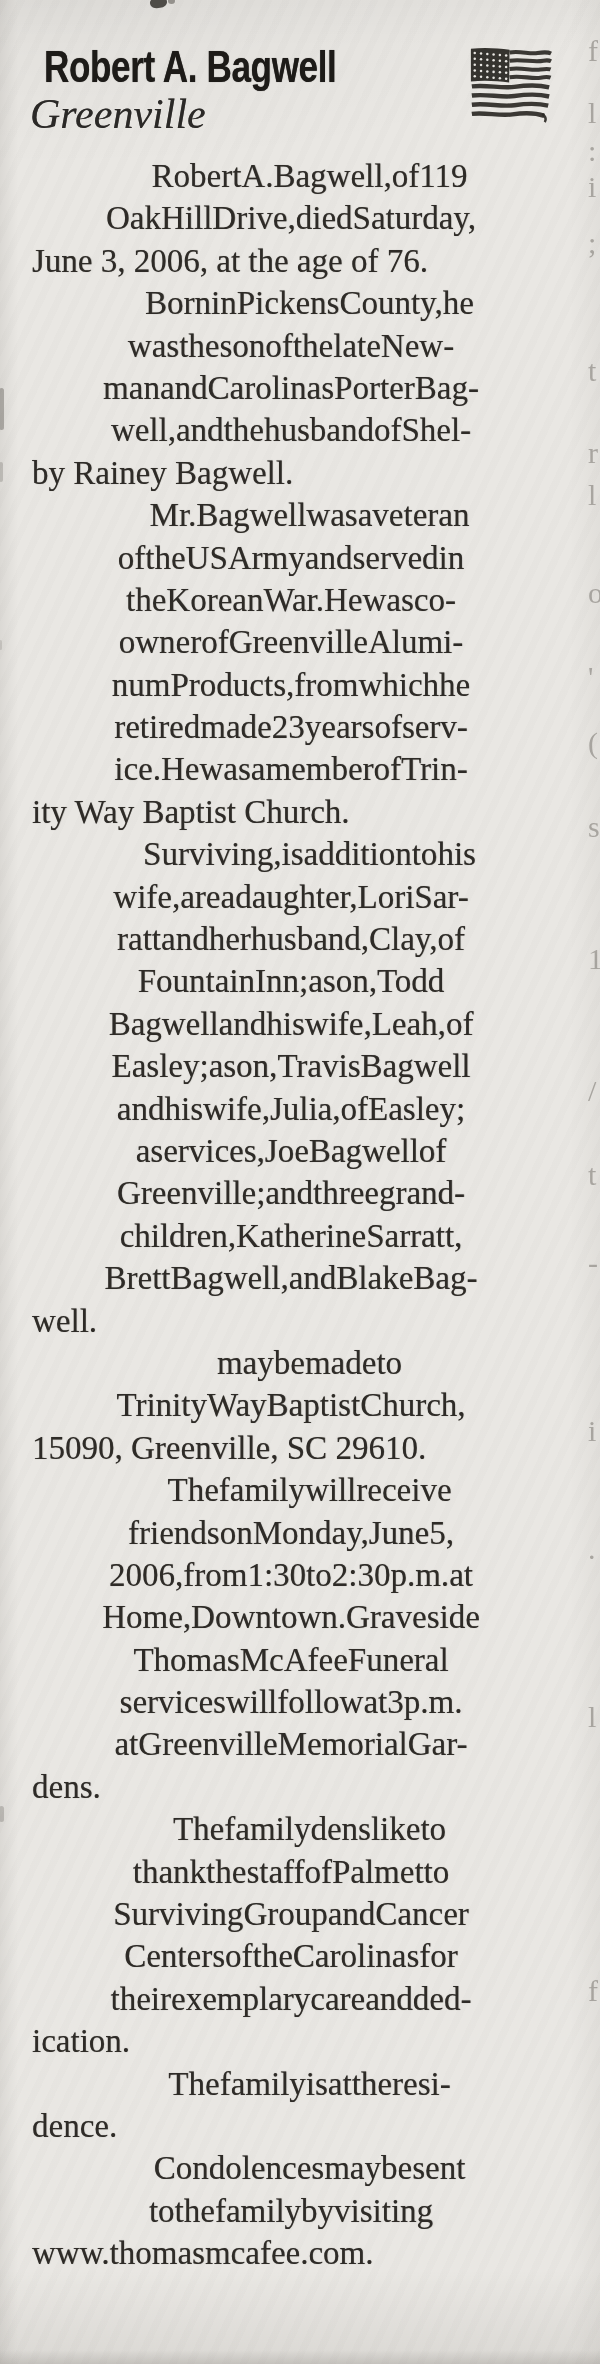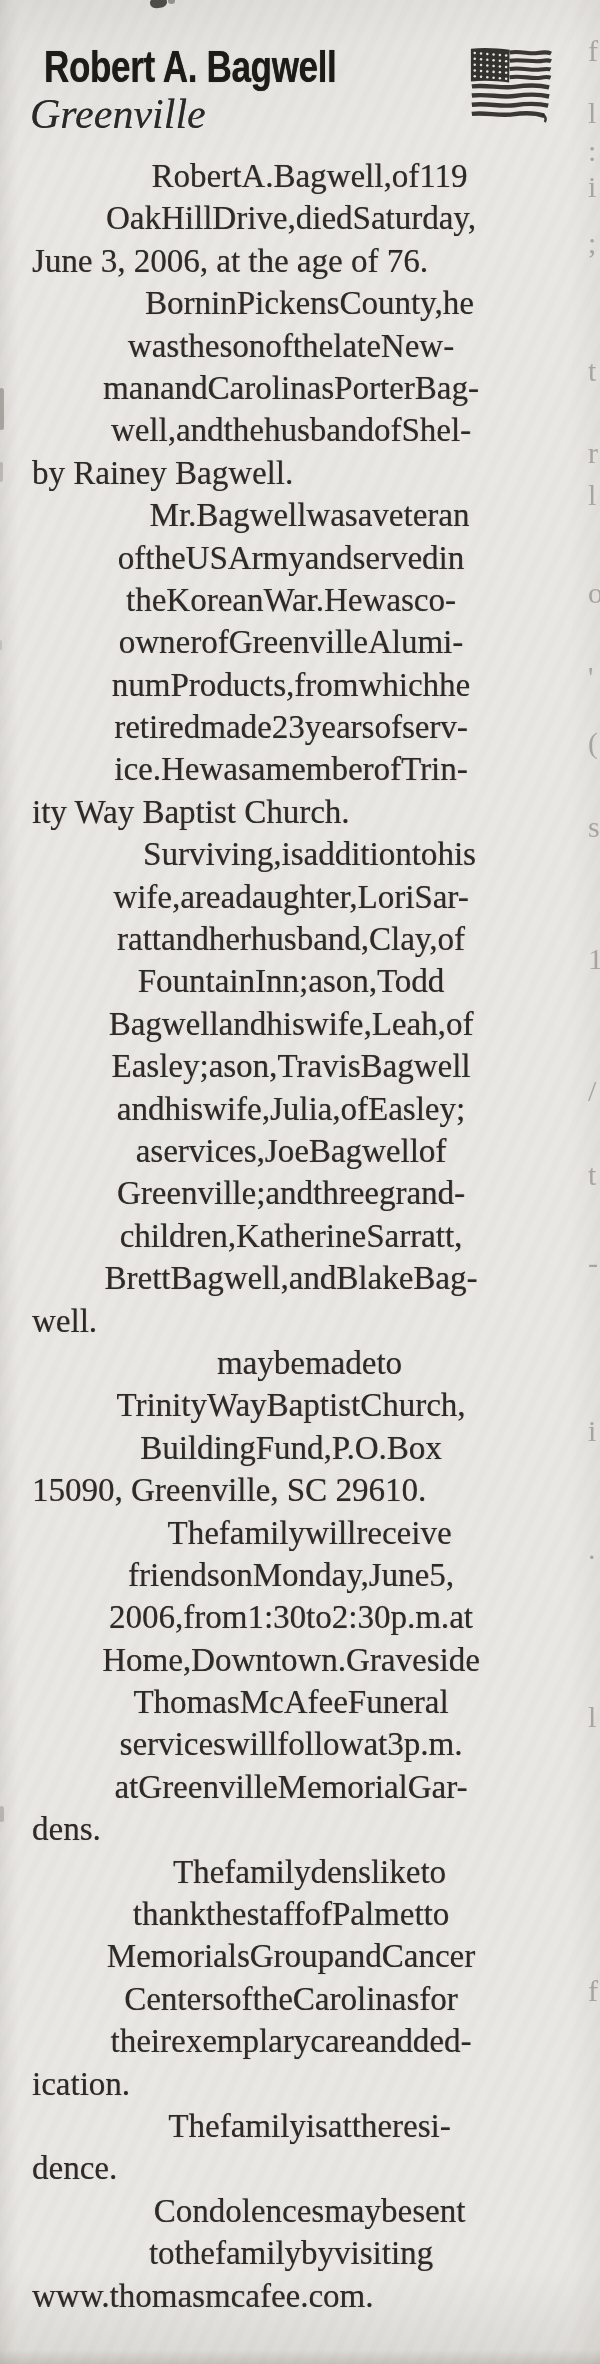--- a/index.html
+++ b/index.html
@@ -349,26 +349,20 @@
         <span>be</span>
         <span>made</span>
         <span>to</span>
       </div>
       <div class="line just">
         <span>Trinity</span>
         <span>Way</span>
         <span>Baptist</span>
         <span>Church,</span>
       </div>
-      <div class="line just">
-        <span>Building</span>
-        <span>Fund,</span>
-        <span>P.O.</span>
-        <span>Box</span>
-      </div>
       <div class="line">15090, Greenville, SC 29610.</div>
       <div class="line just ind">
         <span>The</span>
         <span>family</span>
         <span>will</span>
         <span>receive</span>
       </div>
       <div class="line just">
         <span>friends</span>
         <span>on</span>
@@ -418,21 +412,21 @@
         <span>to</span>
       </div>
       <div class="line just">
         <span>thank</span>
         <span>the</span>
         <span>staff</span>
         <span>of</span>
         <span>Palmetto</span>
       </div>
       <div class="line just">
-        <span>Memorials</span>
+        <span>Surviving</span>
         <span>Group</span>
         <span>and</span>
         <span>Cancer</span>
       </div>
       <div class="line just">
         <span>Centers</span>
         <span>of</span>
         <span>the</span>
         <span>Carolinas</span>
         <span>for</span>

